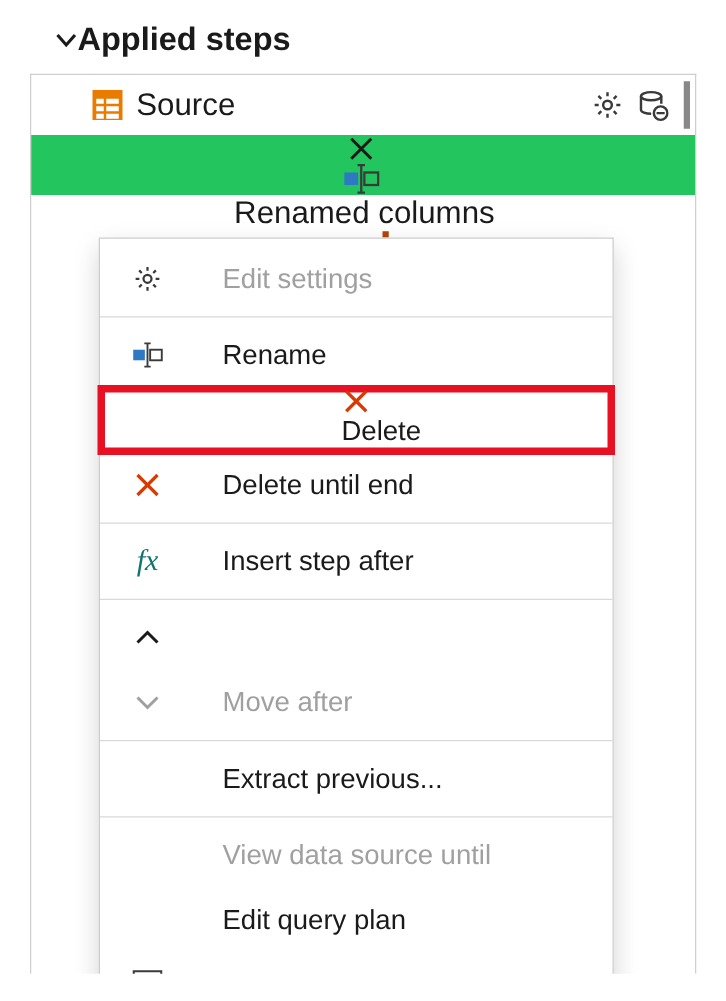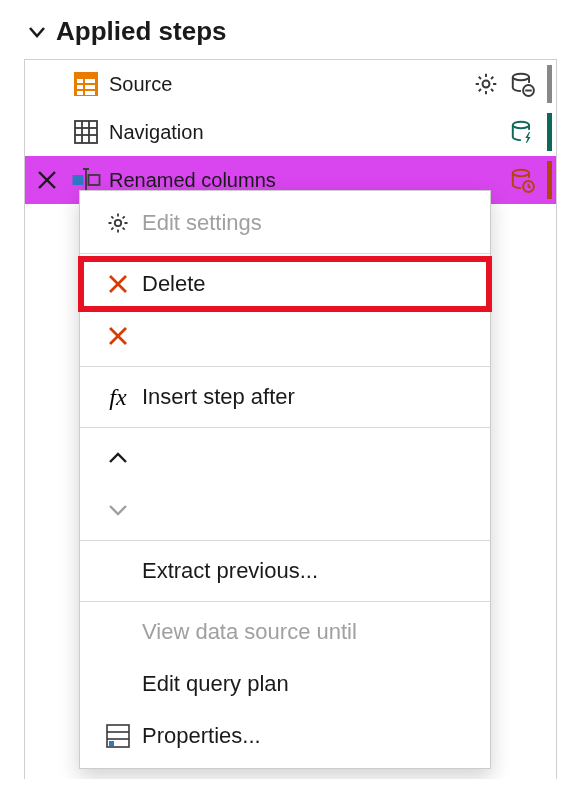--- a/index.html
+++ b/index.html
@@ -9,58 +9,58 @@
       color: #1a1a1a;
       background: #fff;
     }
     .panel {
       width: 581px;
       padding-top: 8px;
     }
     .section-header {
       display: flex;
       align-items: center;
-      gap: 10px;
       padding: 8px 16px 12px 28px;
       font-weight: 600;
       font-size: 26px;
       cursor: pointer;
+      margin-left: 16px;
     }
     .caret { width: 18px; height: 18px; display:flex; align-items:center; justify-content:center; }
     .steps-container {
       margin: 0 24px;
       border: 1px solid #cfcfcf;
       border-bottom: none;
       position: relative;
       min-height: 720px;
     }
     .step-row {
       display: flex;
       align-items: center;
       height: 48px;
       padding-right: 4px;
       position: relative;
     }
-    .step-row.selected { background: #d946ef; }
+    .step-row.selected { background: #22c55e; flex-direction: column; }
     .x-cell {
       width: 44px;
       display: flex;
       align-items: center;
       justify-content: center;
     }
     .step-icon {
       width: 34px;
       display: flex;
       align-items: center;
       justify-content: center;
     }
     .step-label {
       flex: 1;
       padding-left: 6px;
-      font-size: 20px;
+      font-size: 25px;
     }
     .right-icons {
       display: flex;
       align-items: center;
       gap: 6px;
     }
     .right-icon { width: 30px; height: 30px; display:flex; align-items:center; justify-content:center; }
     .edge-bar {
       width: 5px;
       height: 38px;
@@ -90,24 +90,25 @@
       cursor: pointer;
       font-size: 22px;
     }
     .ctx-row.disabled { color: #a0a0a0; cursor: default; }
     .ctx-row .ctx-icon {
       width: 40px;
       display: flex;
       align-items: center;
       justify-content: center;
     }
-    .ctx-row .ctx-label { flex:1; padding-left: 4px; }
+    .ctx-row .ctx-label { flex:1; padding-left: 4px; margin-left: 36px; }
     .ctx-row.highlighted {
       box-shadow: inset 0 0 0 4px #e81123;
       position: relative;
+      flex-direction: column;
     }
     .ctx-row.highlighted::after{
       content:"";
       position:absolute;
       inset:-2px;
       border:5px solid #e81123;
       pointer-events:none;
     }
     hr.ctx-sep {
       border: none;
@@ -160,44 +161,20 @@
             <path d="M3.5 5.5v10c0 1.7 3.4 3 7.5 3"></path>
             <path d="M18.5 5.5V11"></path>
             <circle cx="18" cy="18" r="5"></circle>
             <line x1="15" y1="18" x2="21" y2="18"></line>
           </svg>
         </div>
         <div class="edge-bar gray"></div>
       </div>
     </div>
 
-    <div class="step-row">
-      <div class="x-cell"></div>
-      <div class="step-icon">
-        <svg width="28" height="28" viewBox="0 0 28 28" fill="none" stroke="#3a3a3a" stroke-width="1.8">
-          <rect x="3" y="3" width="22" height="22"></rect>
-          <line x1="3" y1="10" x2="25" y2="10"></line>
-          <line x1="3" y1="17" x2="25" y2="17"></line>
-          <line x1="10" y1="3" x2="10" y2="25"></line>
-          <line x1="17" y1="3" x2="17" y2="25"></line>
-        </svg>
-      </div>
-      <div class="step-label">Navigation</div>
-      <div class="right-icons">
-        <div class="right-icon">
-          <svg width="26" height="26" viewBox="0 0 24 24" fill="none" stroke="#0c695a" stroke-width="1.8">
-            <ellipse cx="11" cy="5.5" rx="7.5" ry="3"></ellipse>
-            <path d="M3.5 5.5v11c0 1.7 3.4 3 7.5 3"></path>
-            <path d="M18.5 5.5V10"></path>
-            <path d="M19 12l-3 5h3l-3 5" stroke="#0c695a" fill="#0c695a" stroke-width="1"></path>
-          </svg>
-        </div>
-        <div class="edge-bar teal"></div>
-      </div>
-    </div>
 
     <div class="step-row selected">
       <div class="x-cell">
         <svg width="22" height="22" viewBox="0 0 22 22">
             <line x1="3" y1="3" x2="19" y2="19" stroke="#1a1a1a" stroke-width="2.4"></line>
             <line x1="19" y1="3" x2="3" y2="19" stroke="#1a1a1a" stroke-width="2.4"></line>
           </svg>
       </div>
       <div class="step-icon">
         <svg width="30" height="26" viewBox="0 0 30 26" fill="none" stroke="#3a3a3a" stroke-width="1.8">
@@ -226,58 +203,71 @@
       <div class="ctx-row disabled">
         <span class="ctx-icon">
           <svg width="24" height="24" viewBox="0 0 24 24" fill="none" stroke="#3a3a3a" stroke-width="1.8">
             <circle cx="12" cy="12" r="3.2"></circle>
             <path d="M12 2.5v3M12 18.5v3M21.5 12h-3M5.5 12h-3M18.7 5.3l-2.1 2.1M7.4 16.6l-2.1 2.1M18.7 18.7l-2.1-2.1M7.4 7.4 5.3 5.3"></path>
           </svg>
         </span>
         <span class="ctx-label">Edit settings</span>
       </div>
       <hr class="ctx-sep">
+      <div class="ctx-row">
+        <span class="ctx-icon">
+          <svg width="28" height="22" viewBox="0 0 30 26" fill="none" stroke="#3a3a3a" stroke-width="1.8">
+            <rect x="1.5" y="8" width="11" height="10" fill="#2f78c4" stroke="none"></rect>
+            <rect x="17.5" y="8" width="11" height="10" fill="none"></rect>
+            <line x1="15" y1="2" x2="15" y2="24"></line>
+            <path d="M12 2h6M12 24h6"></path>
+          </svg>
+        </span>
+        <span class="ctx-label">Rename</span>
+      </div>
       <div class="ctx-row highlighted">
         <span class="ctx-icon">
           <svg width="22" height="22" viewBox="0 0 22 22">
               <line x1="3" y1="3" x2="19" y2="19" stroke="#d83b01" stroke-width="2.6"></line>
               <line x1="19" y1="3" x2="3" y2="19" stroke="#d83b01" stroke-width="2.6"></line>
             </svg>
         </span>
         <span class="ctx-label">Delete</span>
       </div>
       <div class="ctx-row">
         <span class="ctx-icon">
           <svg width="22" height="22" viewBox="0 0 22 22">
               <line x1="3" y1="3" x2="19" y2="19" stroke="#d83b01" stroke-width="2.6"></line>
               <line x1="19" y1="3" x2="3" y2="19" stroke="#d83b01" stroke-width="2.6"></line>
             </svg>
         </span>
-      </div>
-      <hr class="ctx-sep">
-      <div class="ctx-row">
-        <span class="ctx-icon">
-          <span style="font-family: 'Times New Roman', serif; font-style: italic; font-size:24px; color:#000000;">fx</span>
+        <span class="ctx-label">Delete until end</span>
+      </div>
+      <hr class="ctx-sep">
+      <div class="ctx-row">
+        <span class="ctx-icon">
+          <span style="font-family: 'Times New Roman', serif; font-style: italic; font-size:24px; color:#0f766e;">fx</span>
         </span>
         <span class="ctx-label">Insert step after</span>
       </div>
       <hr class="ctx-sep">
       <div class="ctx-row">
         <span class="ctx-icon">
           <svg width="22" height="14" viewBox="0 0 22 14">
               <polyline points="3,11 11,3 19,11" fill="none" stroke="#1a1a1a" stroke-width="2.4"></polyline>
             </svg>
         </span>
       </div>
       <div class="ctx-row disabled">
         <span class="ctx-icon">
           <svg width="22" height="14" viewBox="0 0 22 14">
               <polyline points="3,3 11,11 19,3" fill="none" stroke="#a0a0a0" stroke-width="2.4"></polyline>
             </svg>
         </span>
+        <span class="ctx-label">Move after</span>
       </div>
       <hr class="ctx-sep">
       <div class="ctx-row">
         <span class="ctx-icon"></span>
         <span class="ctx-label">Extract previous...</span>
       </div>
       <hr class="ctx-sep">
       <div class="ctx-row disabled">
         <span class="ctx-icon"></span>
         <span class="ctx-label">View data source until</span>

